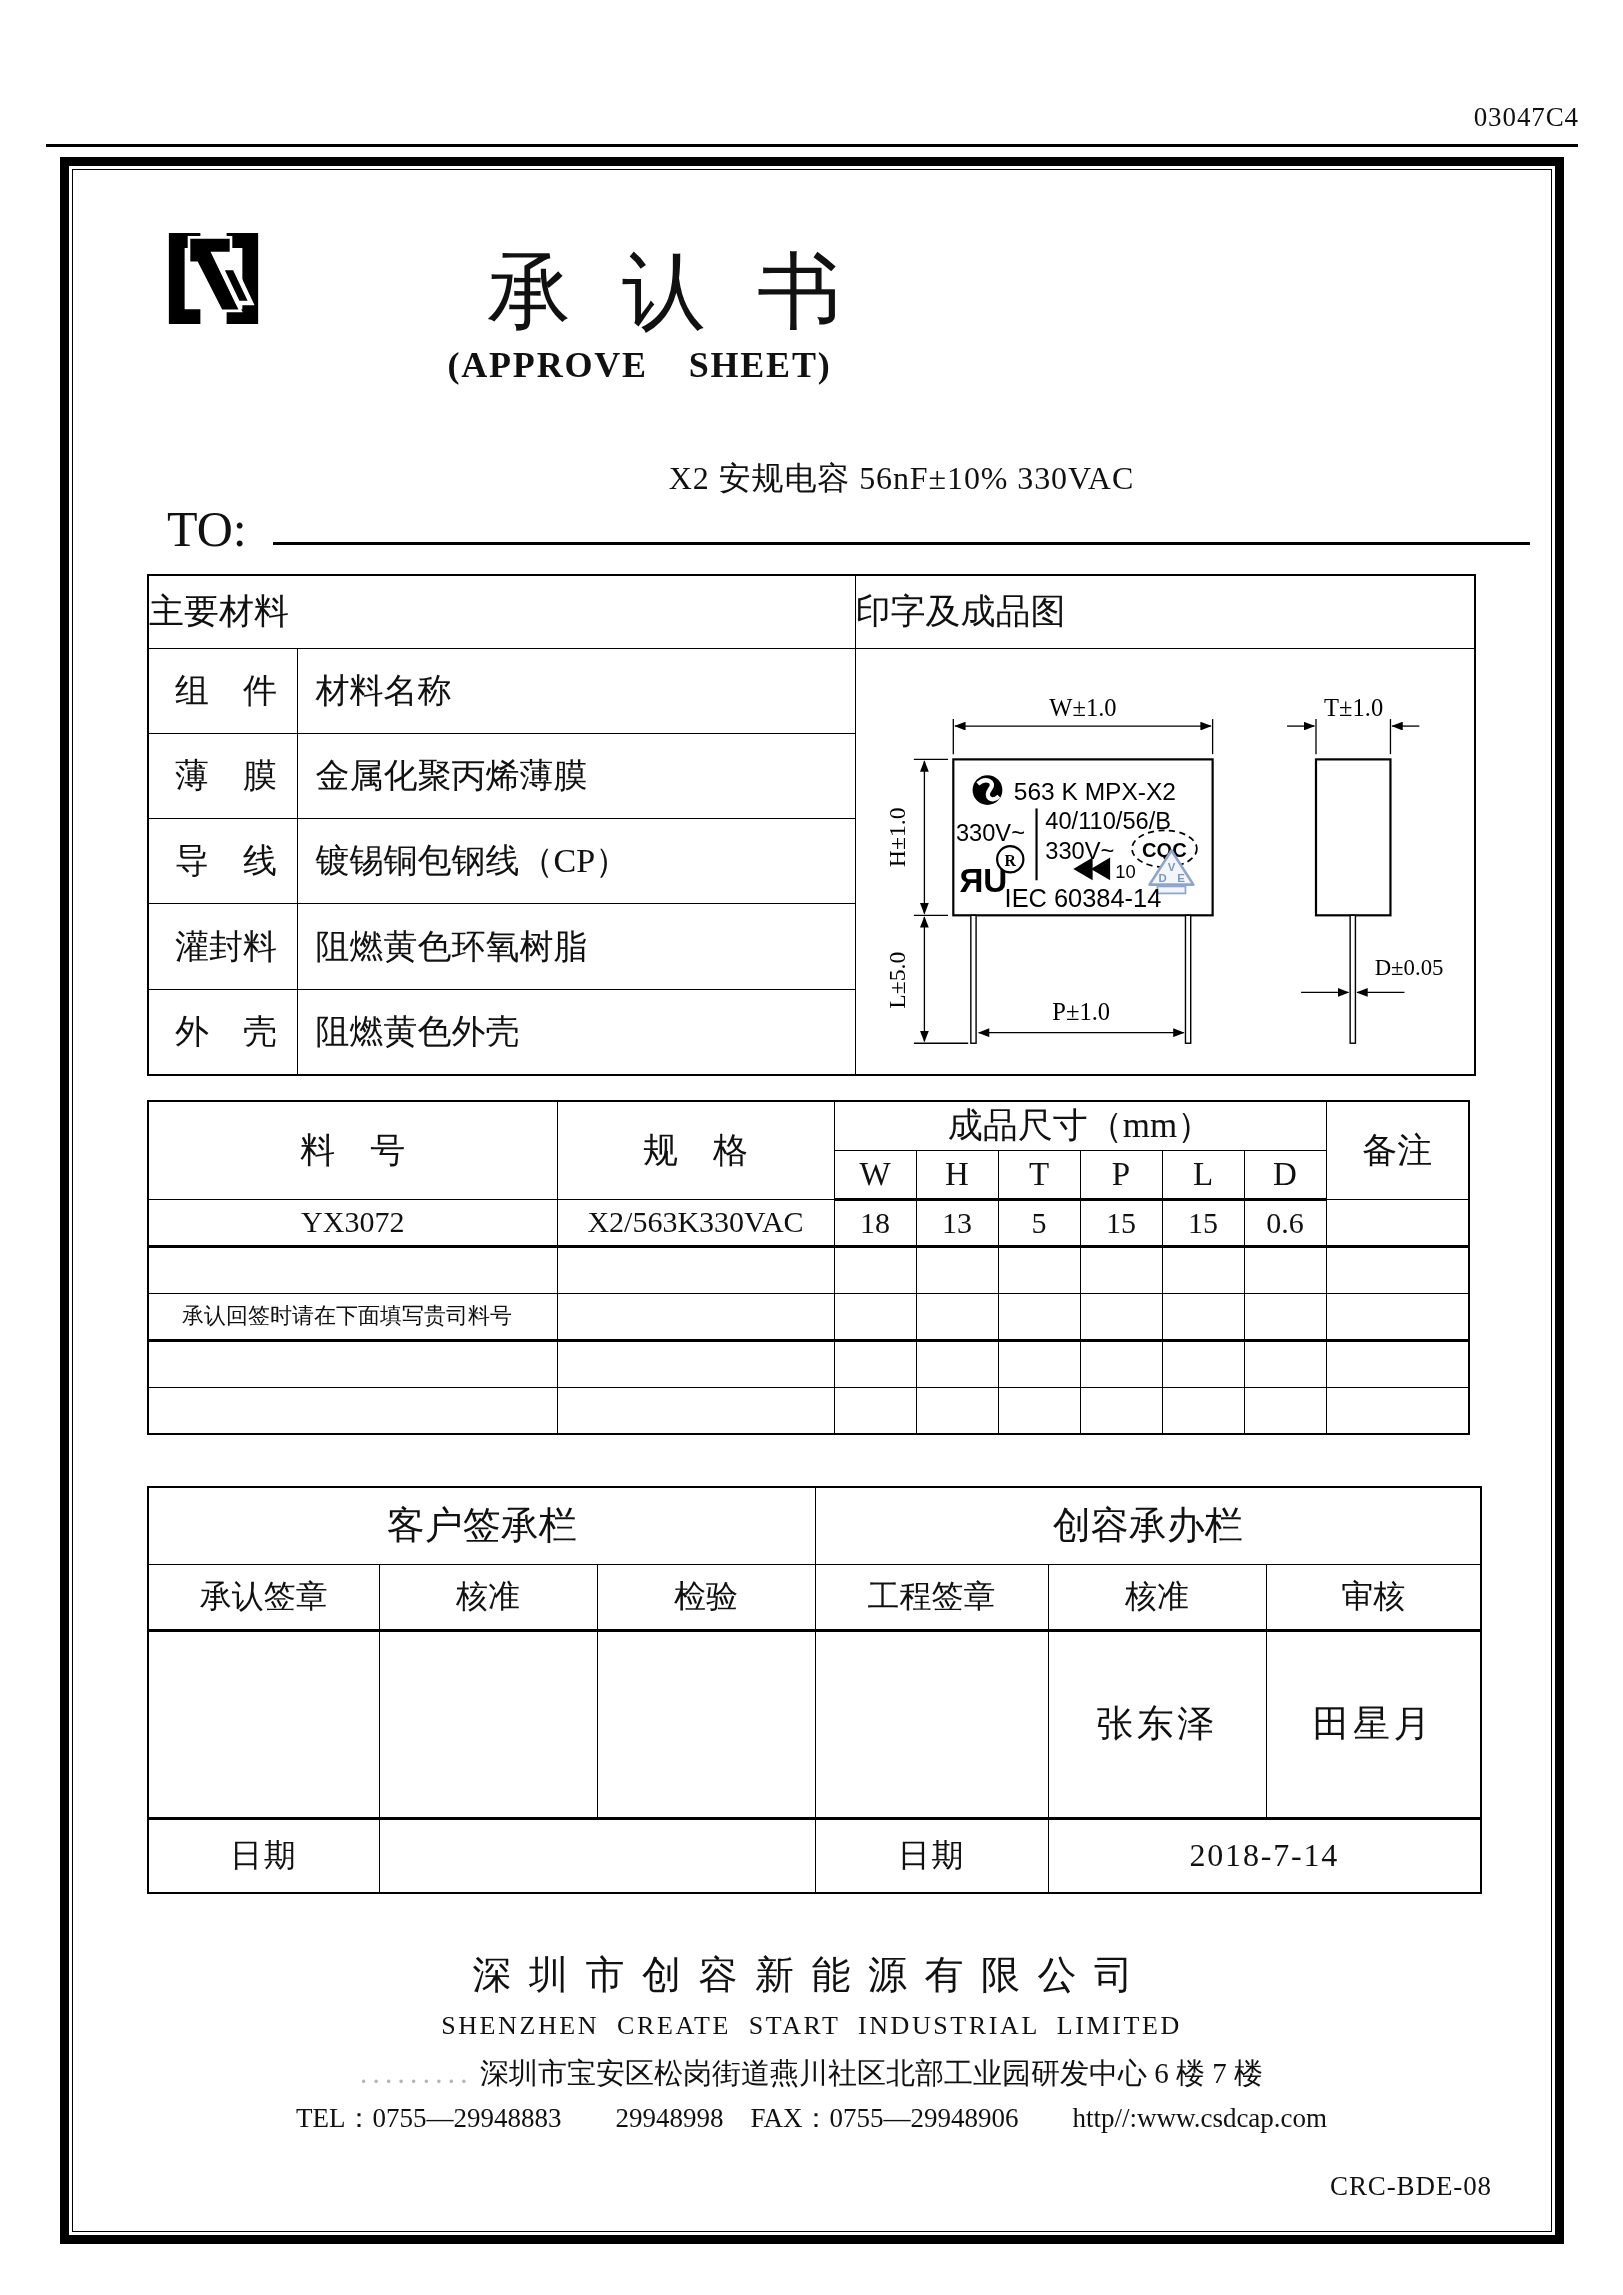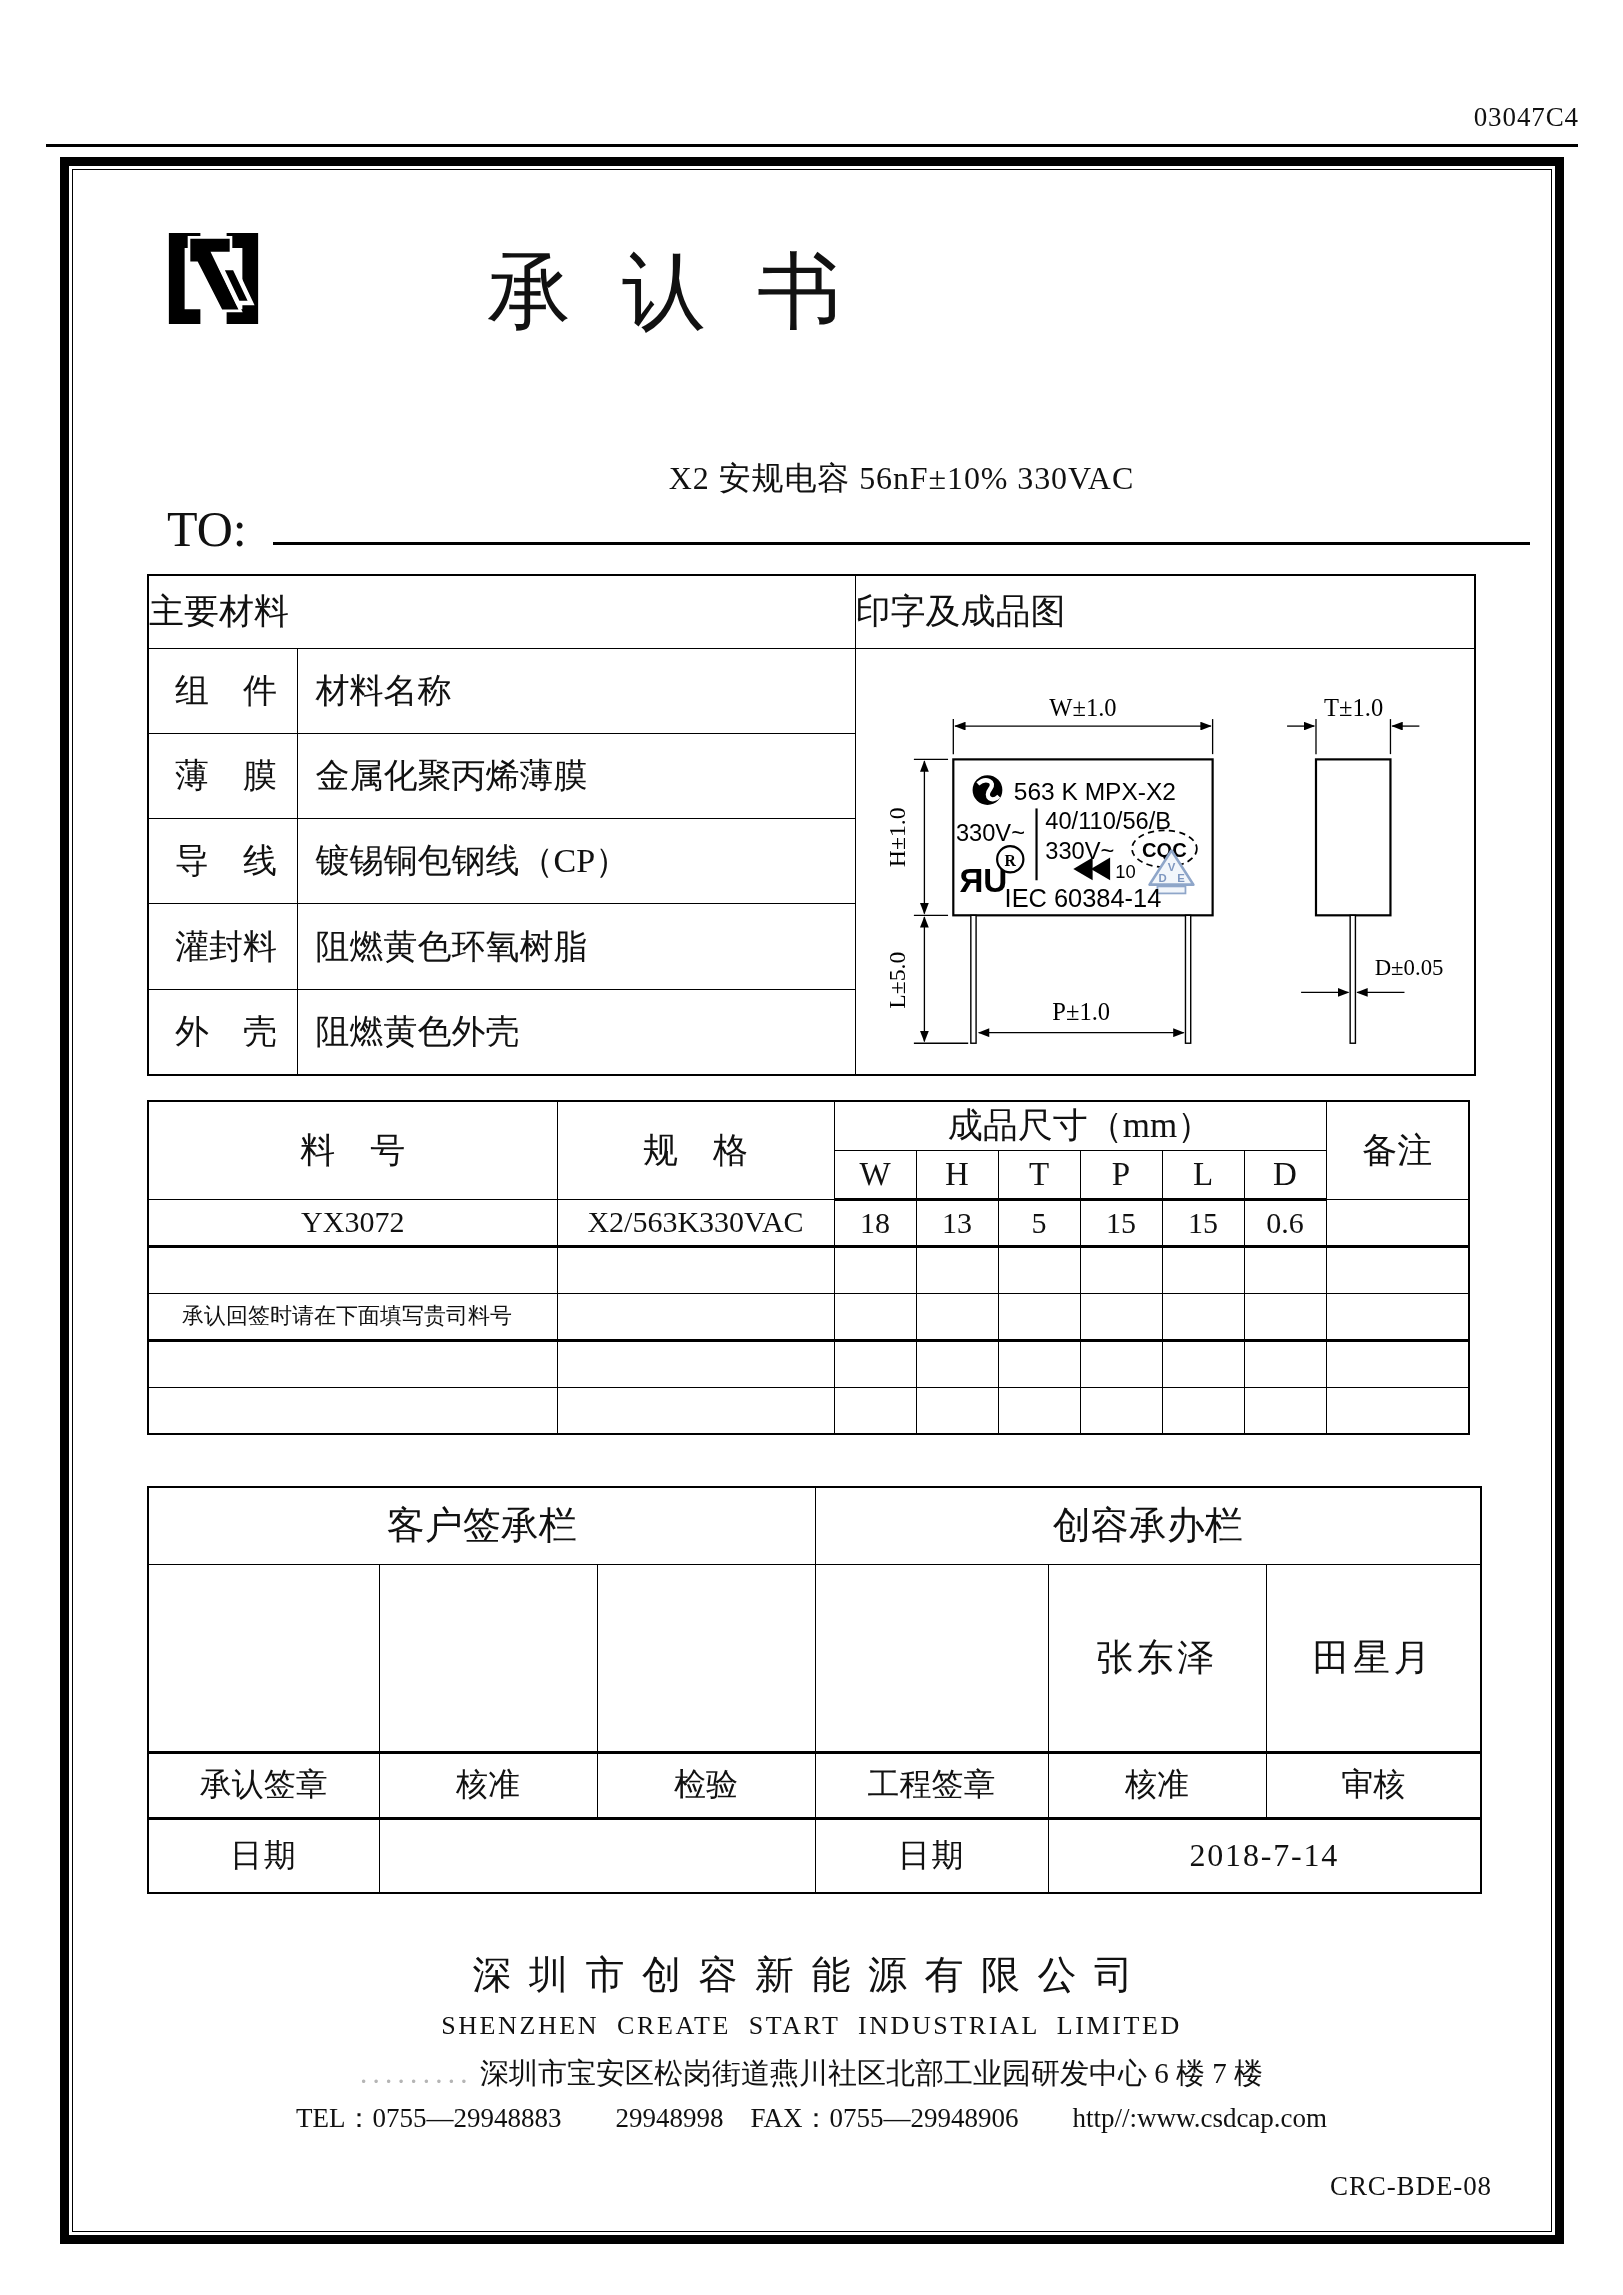--- a/index.html
+++ b/index.html
@@ -77,20 +77,21 @@
   </div>
 
   <svg class="logo" viewBox="0 0 122 120">
     <path d="M10,8 H46 V25 H28 V95 H46 V112 H10 Z" fill="#000"></path>
     <path d="M112,8 H76 V25 H94 V95 H76 V112 H112 Z" fill="#000"></path>
     <path d="M33,13 L81,13 L81,31 L60,31 L92,97 L70,97 L42,42 L33,42 Z" fill="#000" stroke="#fff" stroke-width="3"></path>
     <path d="M70,48 L85,48 L104,88 L89,88 Z" fill="#000" stroke="#fff" stroke-width="5"></path>
   </svg>
 
   <div class="title-cn">承认书</div>
+  <div class="title-en">(APPROVE SHEET)</div>
 
   <div class="to-label">TO:</div>
   <div class="to-value">X2 安规电容  56nF±10% 330VAC</div>
   <div class="to-underline"></div>
 
   <table class="mat-table">
     <colgroup>
         <col style="width:149px">
         <col style="width:558px">
         <col style="width:620px">
@@ -301,35 +302,35 @@
         <col style="width:218px">
       <col style="width:233px">
         <col style="width:218px">
         <col style="width:215px">
     </colgroup>
     <tbody>
         <tr style="height:77px">
       <td colspan="3" class="big">客户签承栏</td>
       <td colspan="3" class="big">创容承办栏</td>
     </tr>
-    <tr style="height:188px">
-      <td class="thick-b"></td>
-      <td class="thick-b"></td>
-      <td class="thick-b"></td>
-      <td class="thick-b"></td>
-      <td class="name thick-b">张东泽</td>
-      <td class="name thick-b">田星月</td>
-    </tr>
     <tr style="height:66px">
       <td class="sub thick-b">承认签章</td>
       <td class="sub thick-b">核准</td>
       <td class="sub thick-b">检验</td>
       <td class="sub thick-b">工程签章</td>
       <td class="sub thick-b">核准</td>
       <td class="sub thick-b">审核</td>
+    </tr>
+    <tr style="height:188px">
+      <td class="thick-b"></td>
+      <td class="thick-b"></td>
+      <td class="thick-b"></td>
+      <td class="thick-b"></td>
+      <td class="name thick-b">张东泽</td>
+      <td class="name thick-b">田星月</td>
     </tr>
     <tr style="height:75px">
       <td class="dt">日期</td>
       <td colspan="2"></td>
       <td class="dt">日期</td>
       <td colspan="2" class="dt">2018-7-14</td>
     </tr>
   </tbody>
     </table>
 

